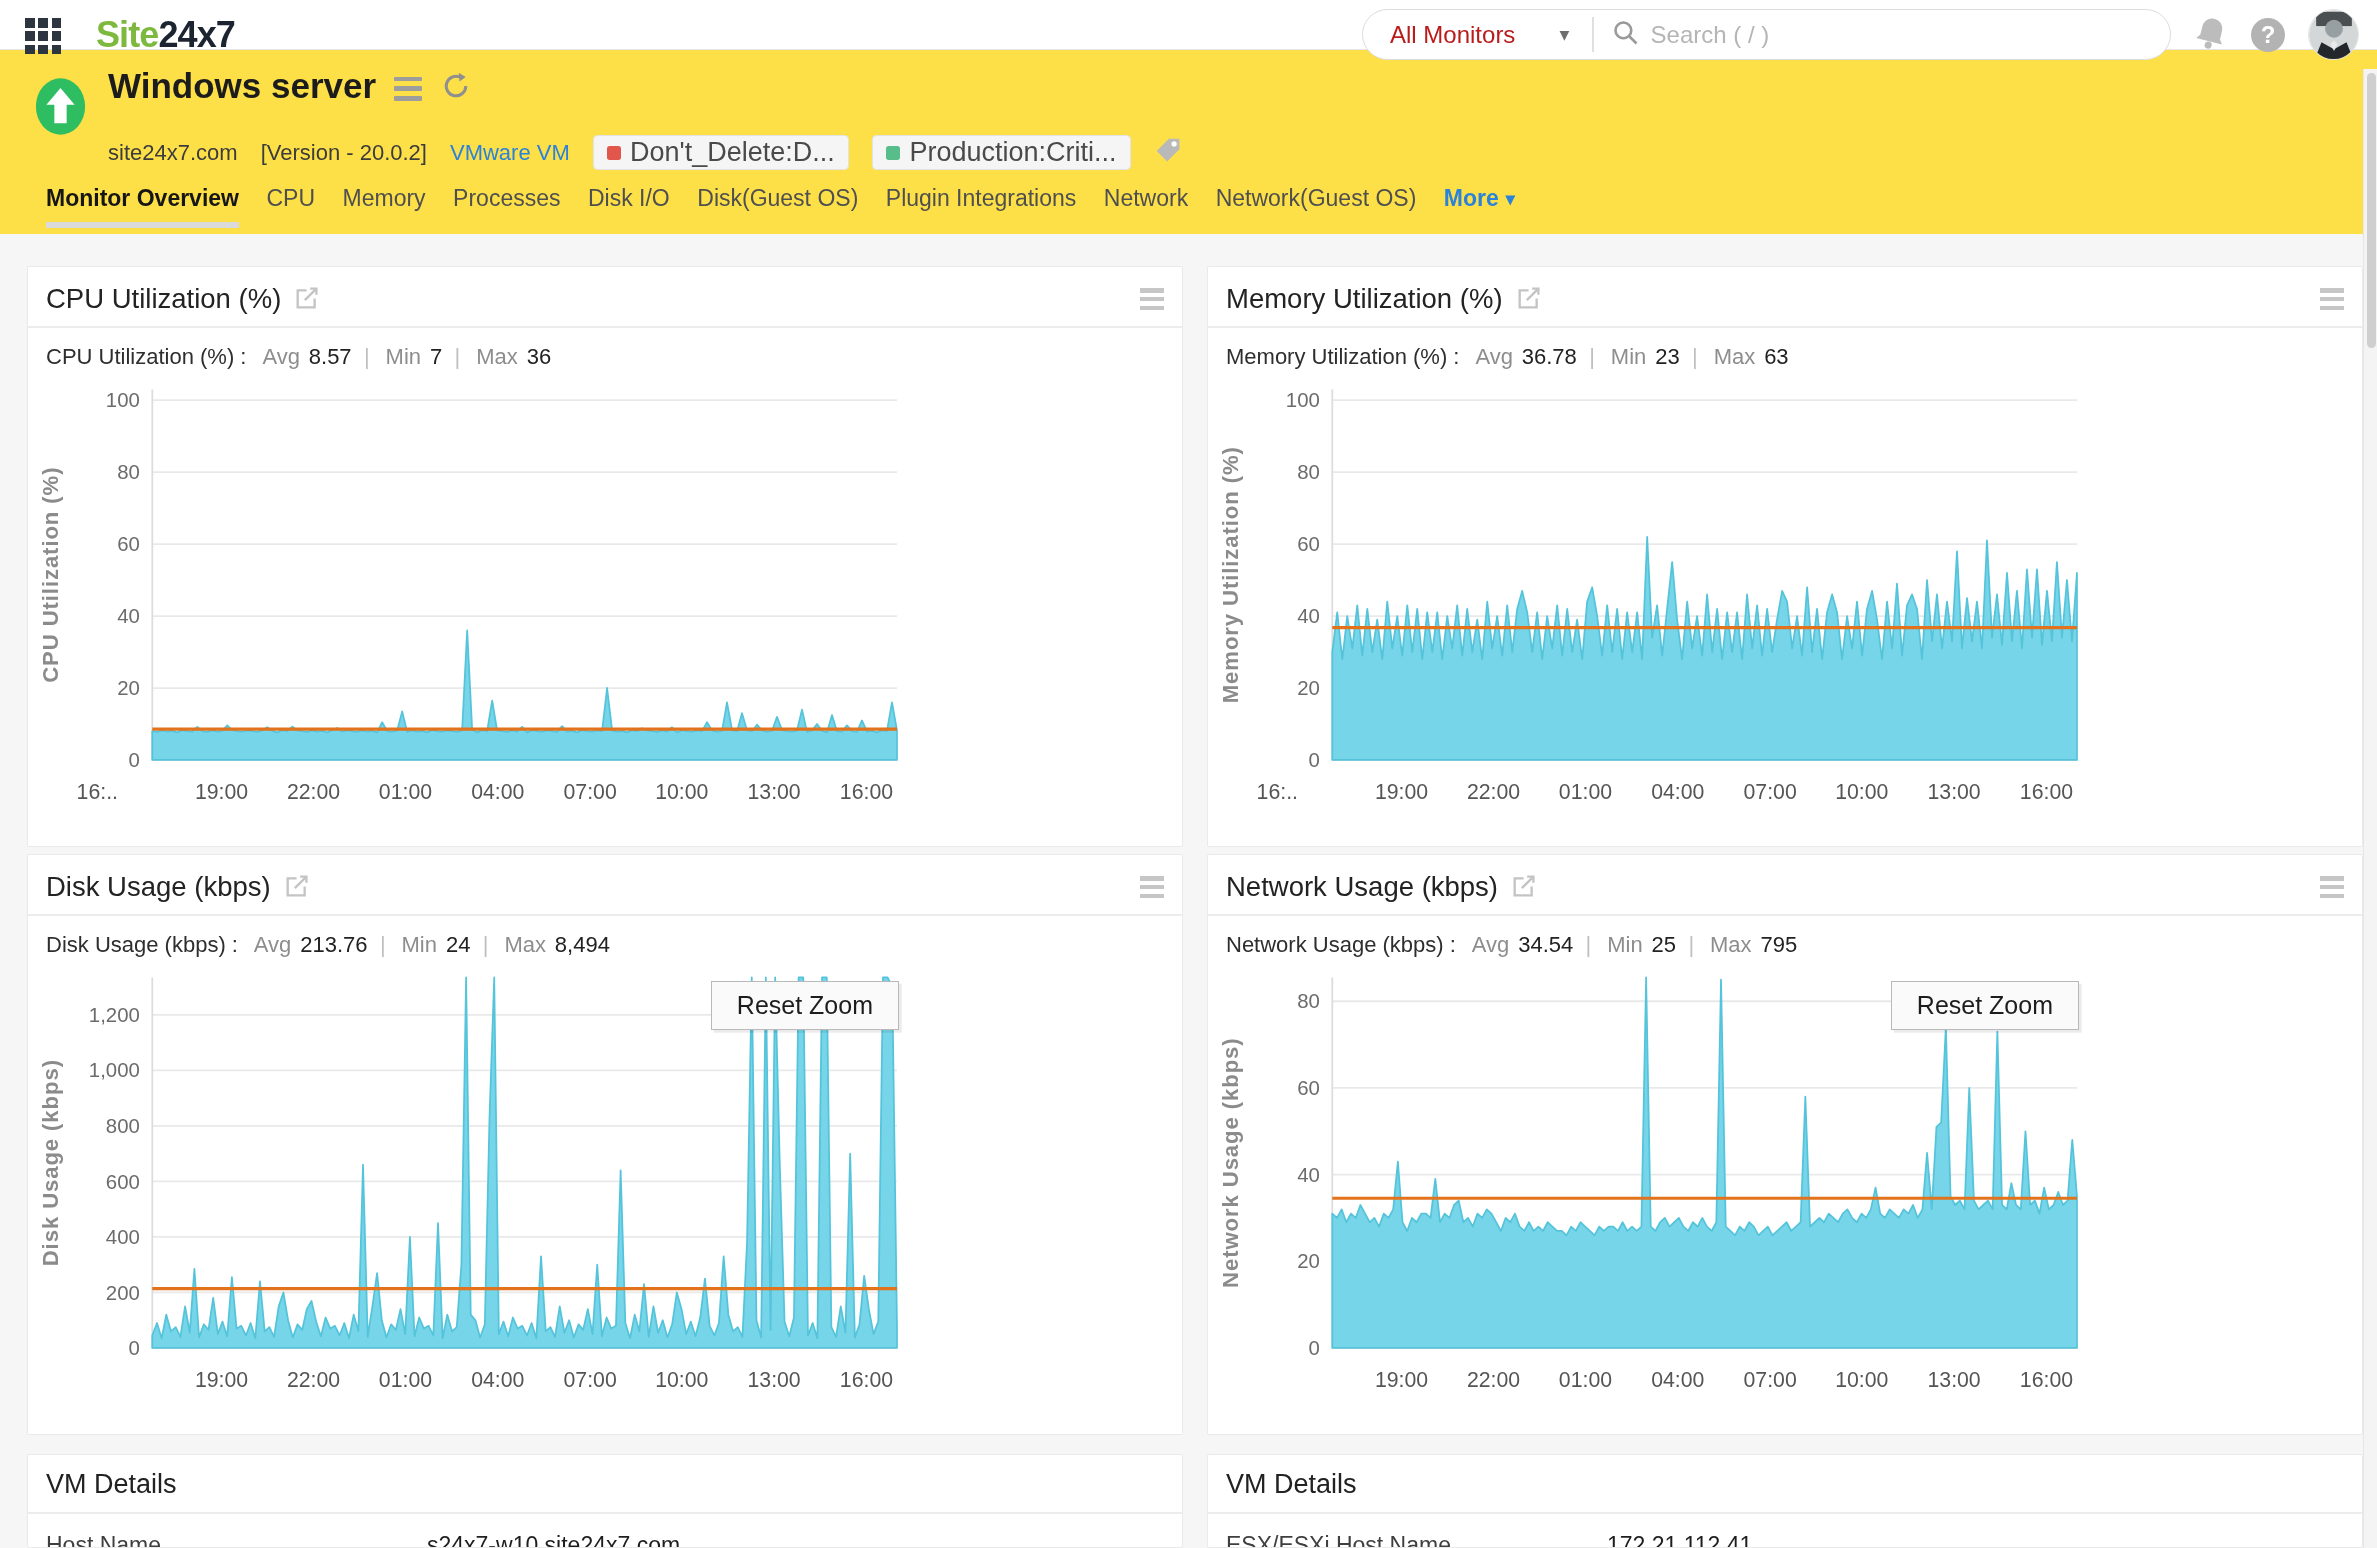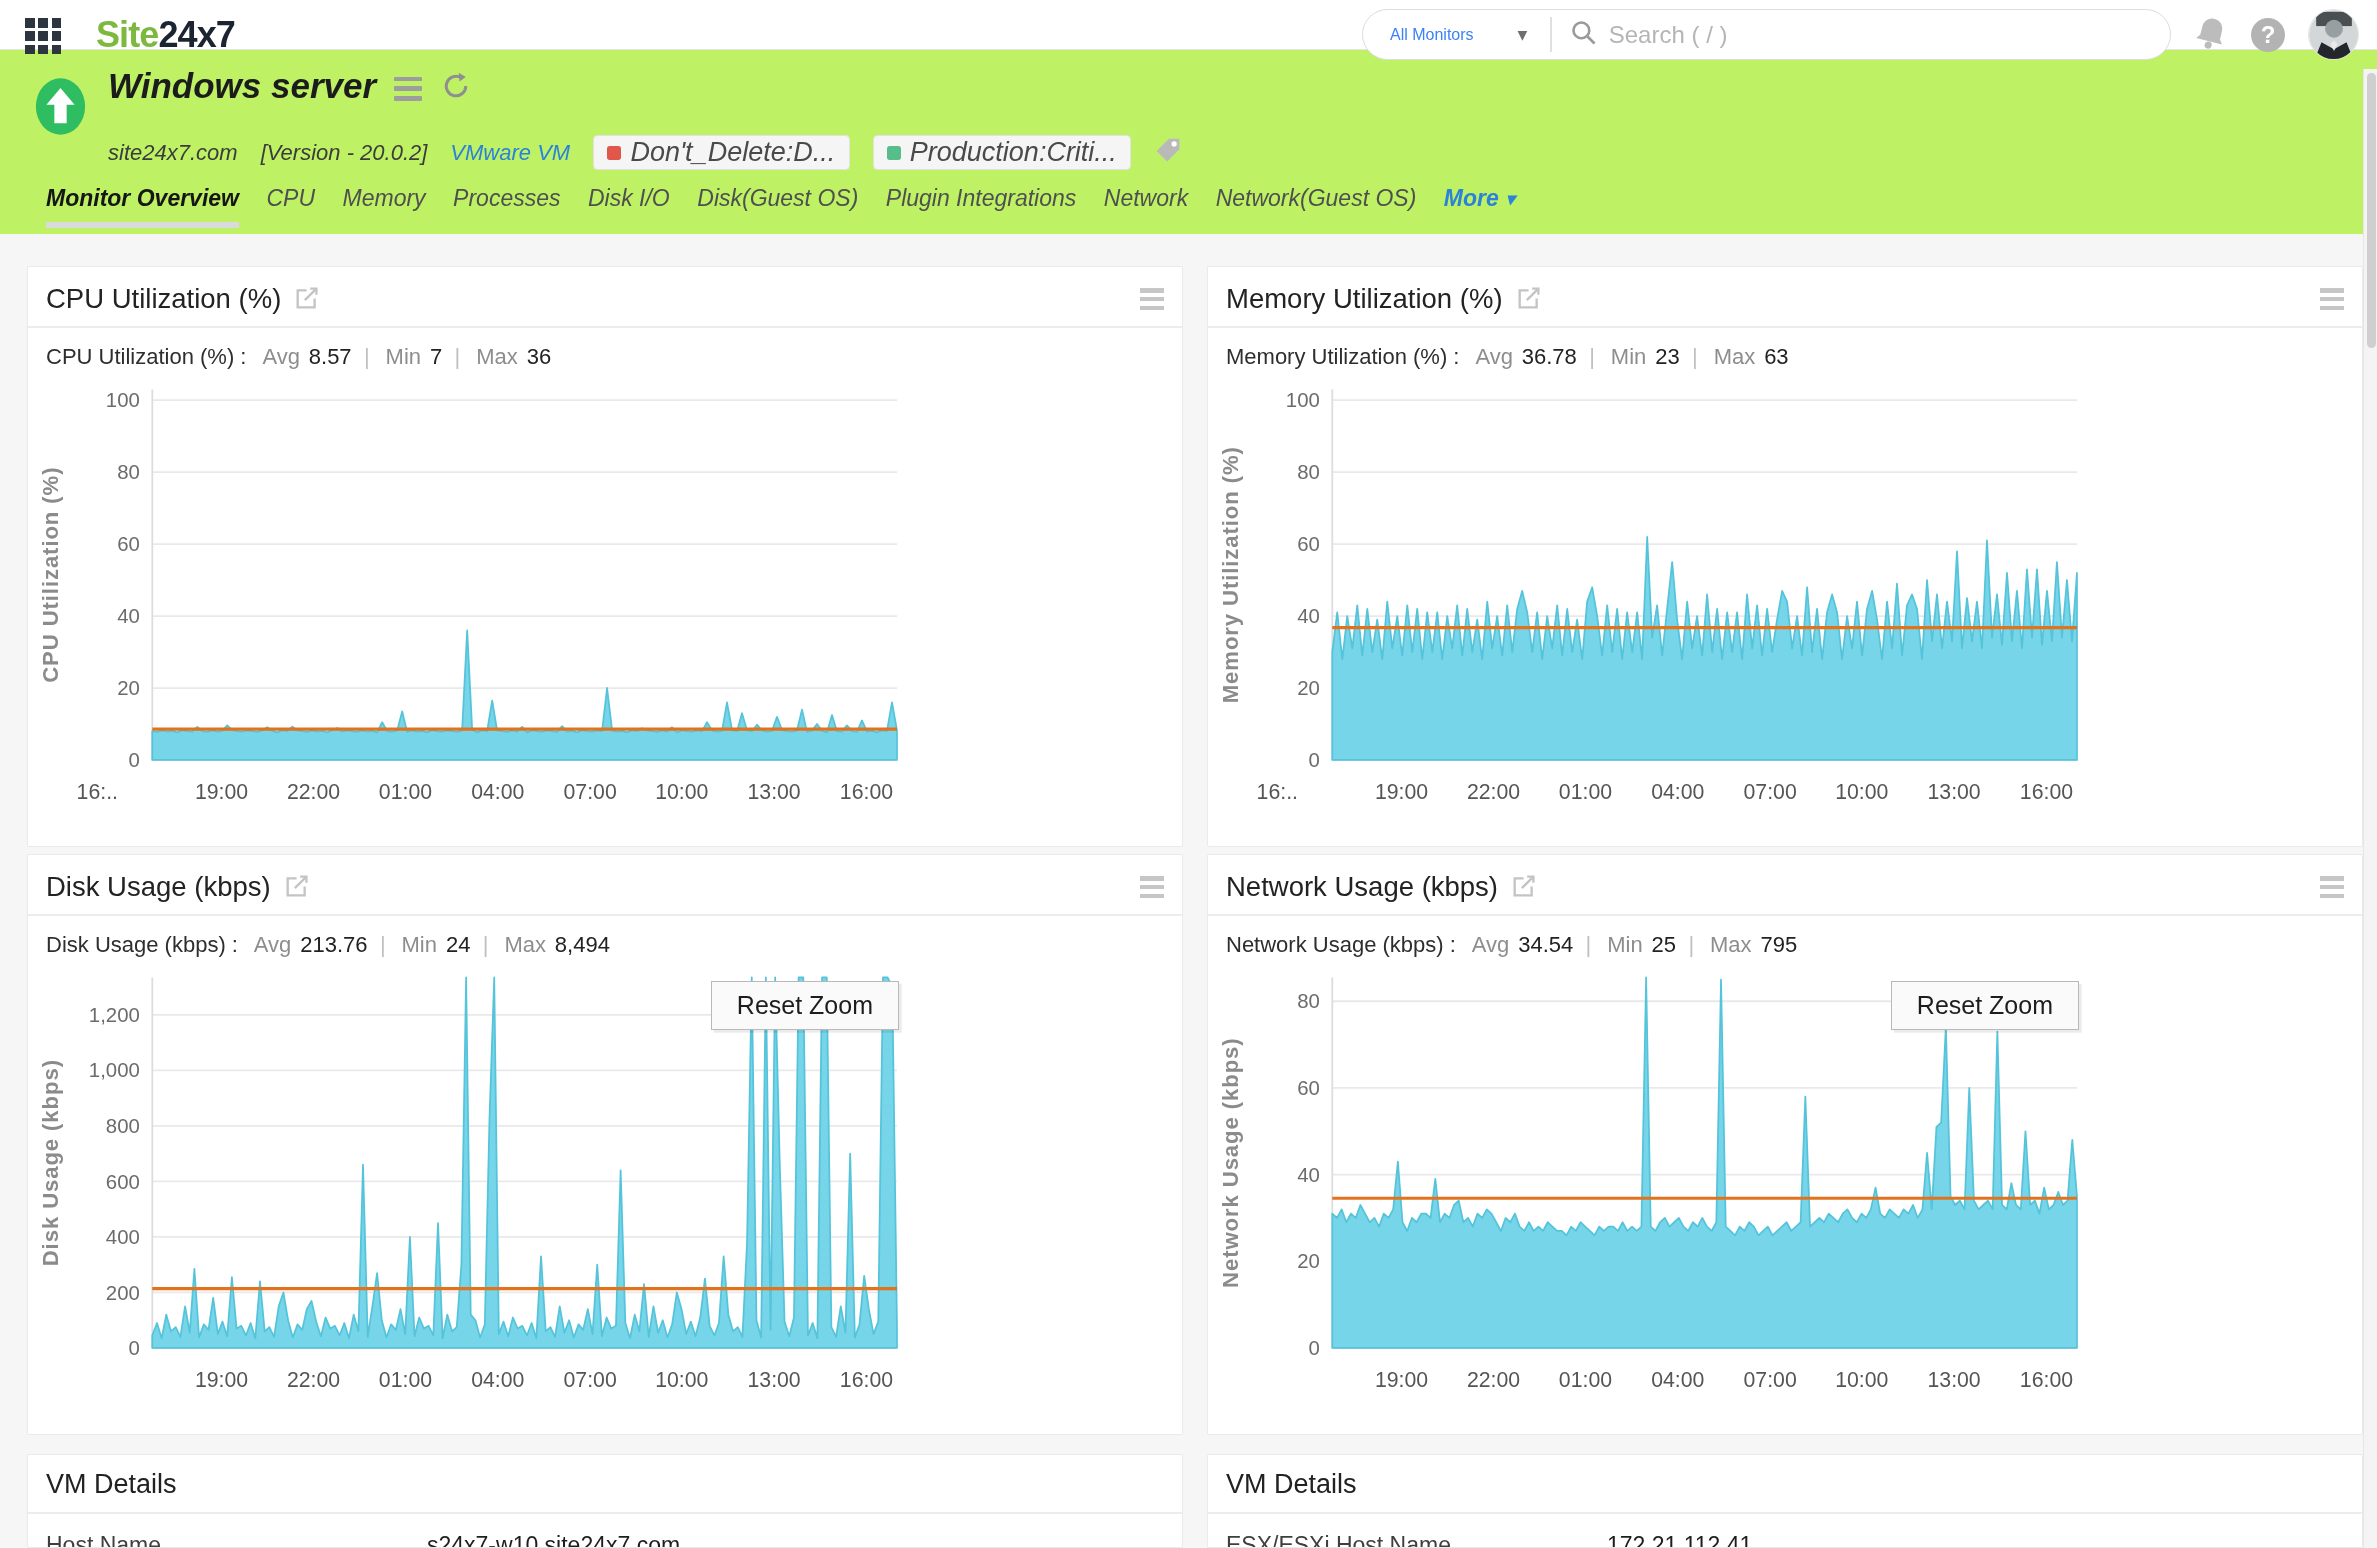--- a/index.html
+++ b/index.html
@@ -12,33 +12,33 @@
   .grid-icon { position:absolute; left:25px; top:18px; display:grid;
     grid-template-columns:repeat(3,9.8px); grid-gap:3.5px; cursor:pointer; }
   .grid-icon span { width:9.8px; height:9.8px; background:#2c3540; }
   .logo { position:absolute; left:96px; top:14px; font-size:36px; font-weight:bold; letter-spacing:-0.9px; }
   .logo .lg-green { color:#7cb93e; }
   .logo .lg-dark  { color:#1b2430; }
   .nav-right { position:absolute; right:18px; top:0; height:69px; display:flex; align-items:center; gap:23px; }
   .search-combo { width:809px; height:51px; border:1.8px solid #dcdcdc; border-radius:27px;
     display:flex; align-items:center; background:#fff; }
   .monitors-dd { display:flex; align-items:center; gap:44px; padding:0 23px 0 27px; cursor:pointer; }
-  .monitors-dd .dd-label { font-size:16px; color:#3b82f6; }
+  .monitors-dd .dd-label { font-size:24px; color:#b91c1c; }
   .monitors-dd .dd-caret { font-size:19.5px; color:#6f6f6f; }
   .combo-divider { width:1.8px; height:35px; background:#e0e0e0; }
   .search-icon { margin-left:18px; }
   .search-input { flex:1; border:none; outline:none; font-size:24px; color:#444;
     padding:0 18px 0 10.6px; font-family:inherit; background:transparent; }
   .search-input::placeholder { color:#b5b5b5; }
   .help-icon { width:34px; height:34px; border-radius:50%; background:#b3b3b3; color:#fff;
     font-size:24px; font-weight:bold; display:flex; align-items:center; justify-content:center; cursor:pointer; }
   .avatar { width:51px; height:51px; border-radius:50%; overflow:hidden; border:1.8px solid #e3e3e3; cursor:pointer; }
 
   
-  .mon-header { position:relative; height:184px; background:#bef264;font-style:italic; }
+  .mon-header { position:relative; height:184px; background:#fde047; }
   .status-icon { position:absolute; left:35px; top:27px; }
   .title-row { position:absolute; left:108px; top:16px; display:flex; align-items:center; gap:18px; }
   .page-title { font-size:35px; font-weight:600; color:#1c1c1c; }
   .menu-lines { display:flex; flex-direction:column; gap:5.3px; cursor:pointer; padding-top:5.3px; }
   .menu-lines span { width:28px; height:4.4px; background:#9d9d9d; border-radius:0.9px; }
   .refresh-icon { cursor:pointer; padding-top:3.5px; }
   .meta-row { position:absolute; left:108px; top:85px; display:flex; align-items:center; gap:23px; font-size:22px; }
   .meta-text { color:#3c3c3c; }
   .vm-link { color:#2b82d9; cursor:pointer; }
   .tag-chip { display:flex; align-items:center; gap:9px; height:35px; padding:0 13.3px;

